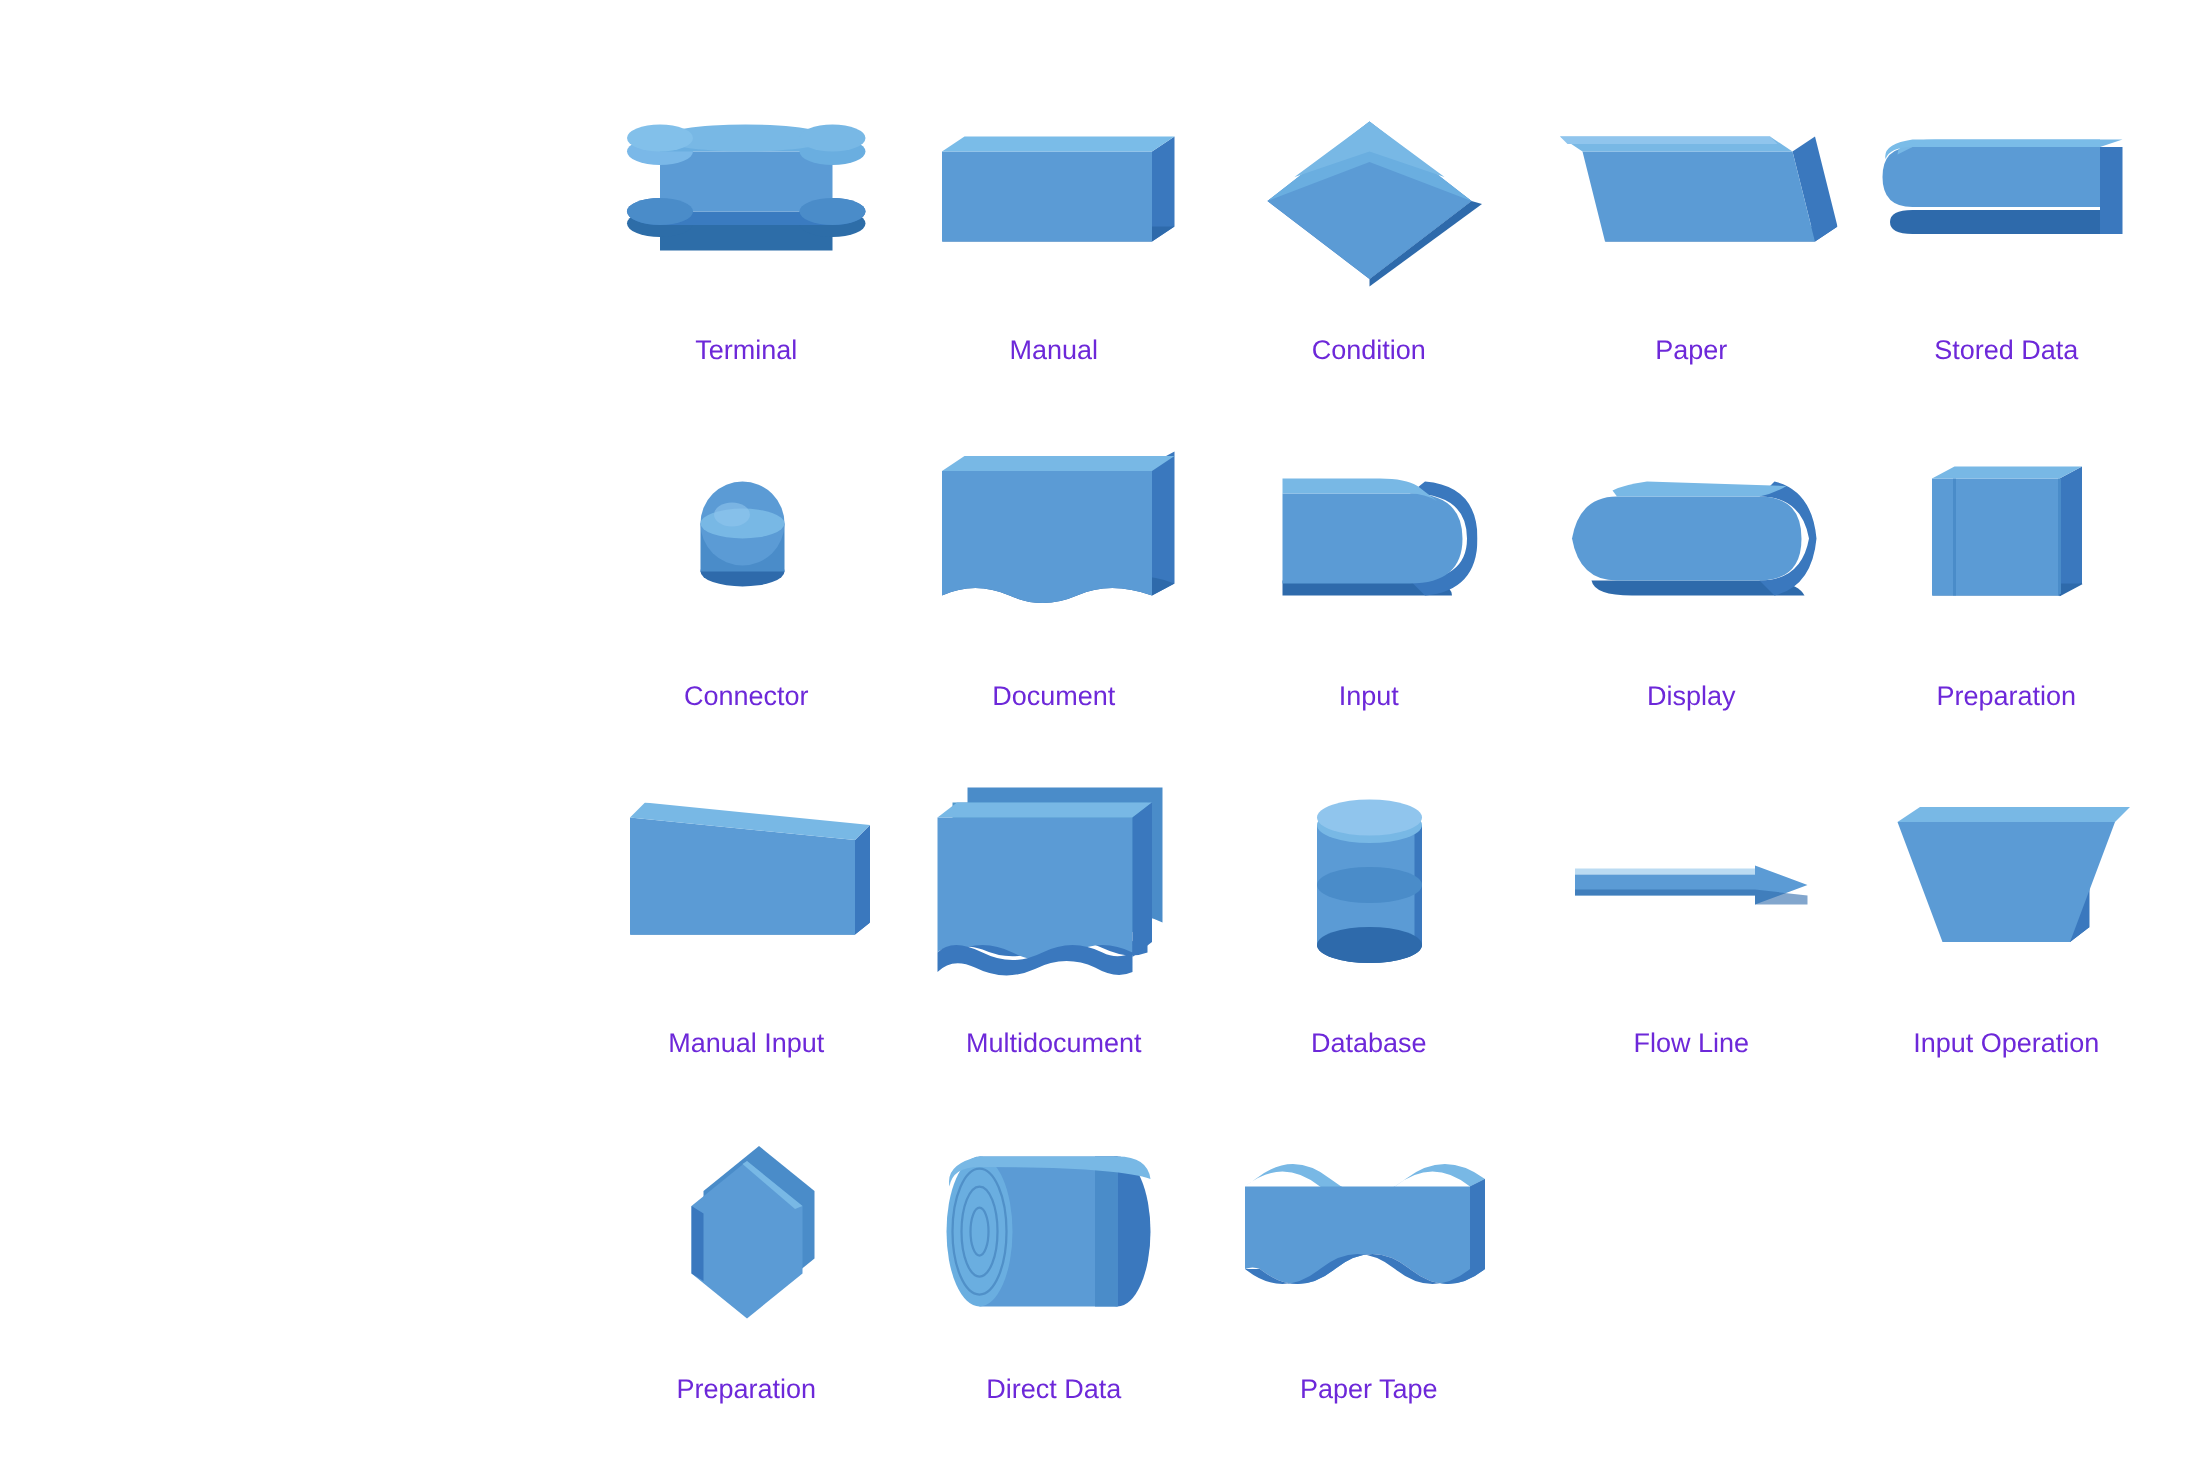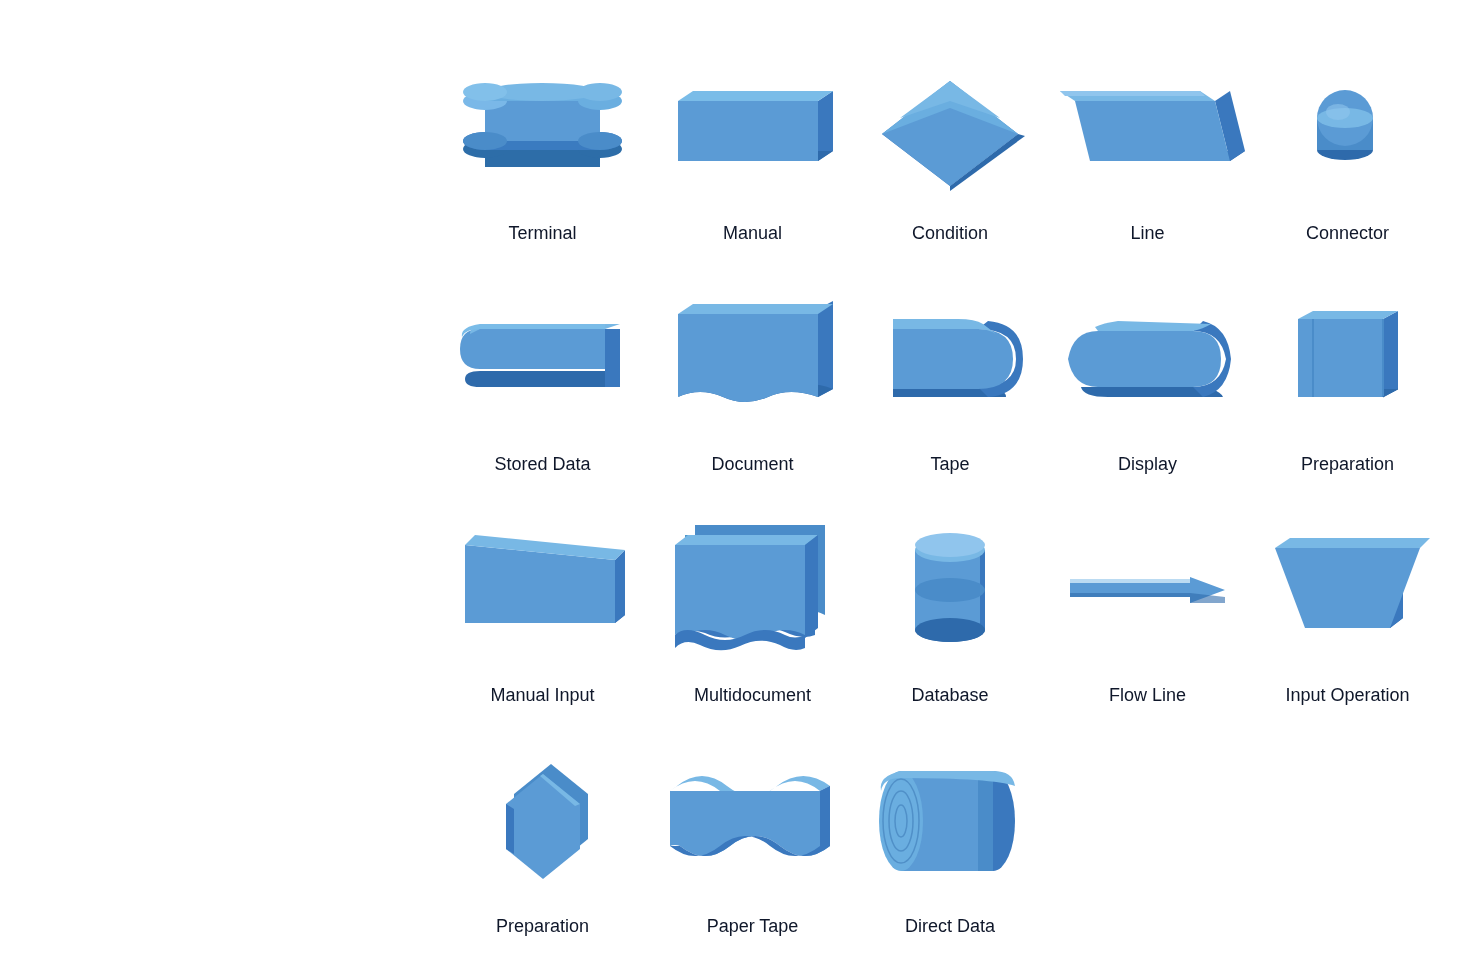--- a/index.html
+++ b/index.html
@@ -29,21 +29,21 @@
     }
     .shape-container {
       display: flex;
       align-items: center;
       justify-content: center;
       height: 160px;
       width: 100%;
     }
     .label {
       font-size: 18px;
-      color: #0f172a;
+      color: #6d28d9;
       text-align: center;
       font-weight: 400;
     }
   </style>
 </head>
 <body>
 
 <div class="grid"></div>
 
 <div class="grid" id="main-grid">
@@ -111,56 +111,56 @@
 
     <polygon points="165,15 180,75 195,65 180,5" fill="#3a78be"></polygon>
 
     <polygon points="25,15 165,15 180,75 40,75" fill="#5b9bd5"></polygon>
 
     <polygon points="10,5 150,5 165,15 25,15" fill="#78b8e5"></polygon>
 
     <polygon points="10,5 150,5 155,10 15,10" fill="#90c5ed"></polygon>
   </svg>
       </div>
-      <span class="label">Line</span>
+      <span class="label">Paper</span>
+    </div>
+    <div class="cell">
+      <div class="shape-container">
+        <svg width="185" height="80" viewBox="0 0 185 80">
+
+    <path d="M30,68 Q15,68 15,60 Q15,52 30,52 L155,52 L155,68 Z" fill="#2e6aab"></path>
+
+    <rect x="155" y="10" width="15" height="58" fill="#3a78be"></rect>
+
+    <path d="M30,10 Q10,10 10,30 Q10,50 30,50 L155,50 L155,10 Z" fill="#5b9bd5"></path>
+
+    <path d="M30,10 L155,10 L170,5 L45,5 Q20,5 20,15" fill="#78b8e5"></path>
+    <path d="M30,10 Q15,10 12,18 Q10,8 30,5 L155,5 L155,10 Z" fill="#7abce8"></path>
+  </svg>
+      </div>
+      <span class="label">Stored Data</span>
     </div>
     <div class="cell">
       <div class="shape-container">
         <svg width="75" height="80" viewBox="0 0 75 80">
 
     <ellipse cx="35" cy="62" rx="28" ry="10" fill="#2e6aab"></ellipse>
 
     <rect x="7" y="30" width="56" height="32" fill="#4a8cc9"></rect>
 
     <circle cx="35" cy="30" r="28" fill="#5b9bd5"></circle>
 
     <ellipse cx="35" cy="30" rx="28" ry="10" fill="#78b8e5"></ellipse>
     <ellipse cx="28" cy="24" rx="12" ry="8" fill="#90c5ed" opacity="0.6"></ellipse>
   </svg>
       </div>
       <span class="label">Connector</span>
     </div>
     <div class="cell">
       <div class="shape-container">
-        <svg width="185" height="80" viewBox="0 0 185 80">
-
-    <path d="M30,68 Q15,68 15,60 Q15,52 30,52 L155,52 L155,68 Z" fill="#2e6aab"></path>
-
-    <rect x="155" y="10" width="15" height="58" fill="#3a78be"></rect>
-
-    <path d="M30,10 Q10,10 10,30 Q10,50 30,50 L155,50 L155,10 Z" fill="#5b9bd5"></path>
-
-    <path d="M30,10 L155,10 L170,5 L45,5 Q20,5 20,15" fill="#78b8e5"></path>
-    <path d="M30,10 Q15,10 12,18 Q10,8 30,5 L155,5 L155,10 Z" fill="#7abce8"></path>
-  </svg>
-      </div>
-      <span class="label">Stored Data</span>
-    </div>
-    <div class="cell">
-      <div class="shape-container">
         <svg width="180" height="120" viewBox="0 0 180 120">
 
     <polygon points="155,10 170,2 170,90 155,98" fill="#3a78be"></polygon>
 
     <path d="M15,98 Q37,88 60,98 Q82,108 105,98 Q127,88 155,98 L170,90 Q145,80 120,90 Q95,100 72,90 Q47,80 22,90 Z" fill="#2e6aab"></path>
 
     <path d="M15,15 L155,15 L155,98 Q127,88 105,98 Q82,108 60,98 Q37,88 15,98 Z" fill="#5b9bd5"></path>
 
     <polygon points="15,15 155,15 170,5 30,5" fill="#78b8e5"></polygon>
   </svg>
@@ -173,21 +173,21 @@
 
     <path d="M15,78 L100,78 Q128,78 128,88 L15,88 Z" fill="#2e6aab"></path>
 
     <path d="M100,20 Q138,20 138,50 Q138,78 100,78 L110,88 Q145,85 145,50 Q145,15 110,12 Z" fill="#3a78be"></path>
 
     <path d="M15,20 L100,20 Q135,20 135,50 Q135,80 100,80 L15,80 Z" fill="#5b9bd5"></path>
 
     <path d="M15,20 L100,20 Q110,20 118,25 L105,15 Q97,10 80,10 L15,10 Z" fill="#78b8e5"></path>
   </svg>
       </div>
-      <span class="label">Tape</span>
+      <span class="label">Input</span>
     </div>
     <div class="cell">
       <div class="shape-container">
         <svg width="170" height="100" viewBox="0 0 170 100">
 
     <path d="M32,78 L130,78 Q155,78 160,88 L45,88 Q20,88 18,78 Z" fill="#2e6aab"></path>
 
     <path d="M130,22 Q158,22 163,50 Q158,78 130,78 L140,88 Q165,82 168,50 Q165,18 140,12 Z" fill="#3a78be"></path>
 
     <path d="M35,22 L130,22 Q158,22 158,50 Q158,78 130,78 L35,78 Q10,78 5,50 Q10,22 35,22 Z" fill="#5b9bd5"></path>
@@ -316,35 +316,20 @@
     <polygon points="58,15 95,45 95,90 58,120 21,90 21,45" fill="#4a8cc9" transform="translate(8,-5)"></polygon>
 
     <polygon points="58,20 95,50 95,95 58,125 21,95 21,50" fill="#5b9bd5"></polygon>
 
     <polygon points="21,50 21,95 29,100 29,55" fill="#3a78be"></polygon>
 
     <polygon points="58,20 95,50 90,52 55,22" fill="#78b8e5"></polygon>
   </svg>
       </div>
       <span class="label">Preparation</span>
-    </div>
-    <div class="cell">
-      <div class="shape-container">
-        <svg width="195" height="130" viewBox="0 0 195 130">
-
-    <path d="M15,35 Q40,15 65,35 Q90,55 115,35 Q140,15 165,35 L175,30 Q148,10 122,30 Q97,50 72,30 Q47,10 22,30 Z" fill="#78b8e5"></path>
-
-    <path d="M15,35 L165,35 L175,30 L175,90 Q150,110 125,90 Q100,70 75,90 Q50,110 25,90 Q20,88 15,90 Z" fill="#5b9bd5"></path>
-
-    <path d="M15,90 Q40,110 65,90 Q90,70 115,90 Q140,110 165,90 L175,90 Q150,110 125,90 Q100,70 75,90 Q50,110 25,90 Z" fill="#3a78be"></path>
-
-    <path d="M165,35 L175,30 L175,90 L165,90 Z" fill="#3a78be"></path>
-  </svg>
-      </div>
-      <span class="label">Paper Tape</span>
     </div>
     <div class="cell">
       <div class="shape-container">
         <svg width="155" height="130" viewBox="0 0 155 130">
 
     <ellipse cx="120" cy="65" rx="22" ry="50" fill="#3a78be"></ellipse>
 
     <rect x="28" y="15" width="92" height="100" fill="#5b9bd5"></rect>
 
     <rect x="105" y="15" width="15" height="100" fill="#4a8cc9"></rect>
@@ -353,13 +338,28 @@
 
     <ellipse cx="28" cy="65" rx="18" ry="42" fill="none" stroke="#5090c8" stroke-width="1.5"></ellipse>
     <ellipse cx="28" cy="65" rx="12" ry="30" fill="none" stroke="#5090c8" stroke-width="1.5"></ellipse>
     <ellipse cx="28" cy="65" rx="6" ry="16" fill="none" stroke="#5090c8" stroke-width="1.5"></ellipse>
 
     <path d="M28,15 L120,15 Q140,15 142,30 Q120,22 28,22 Q10,22 8,35 Q5,20 28,15 Z" fill="#78b8e5"></path>
   </svg>
       </div>
       <span class="label">Direct Data</span>
     </div>
+    <div class="cell">
+      <div class="shape-container">
+        <svg width="195" height="130" viewBox="0 0 195 130">
+
+    <path d="M15,35 Q40,15 65,35 Q90,55 115,35 Q140,15 165,35 L175,30 Q148,10 122,30 Q97,50 72,30 Q47,10 22,30 Z" fill="#78b8e5"></path>
+
+    <path d="M15,35 L165,35 L175,30 L175,90 Q150,110 125,90 Q100,70 75,90 Q50,110 25,90 Q20,88 15,90 Z" fill="#5b9bd5"></path>
+
+    <path d="M15,90 Q40,110 65,90 Q90,70 115,90 Q140,110 165,90 L175,90 Q150,110 125,90 Q100,70 75,90 Q50,110 25,90 Z" fill="#3a78be"></path>
+
+    <path d="M165,35 L175,30 L175,90 L165,90 Z" fill="#3a78be"></path>
+  </svg>
+      </div>
+      <span class="label">Paper Tape</span>
+    </div>
   </div>
 
 </body></html>

